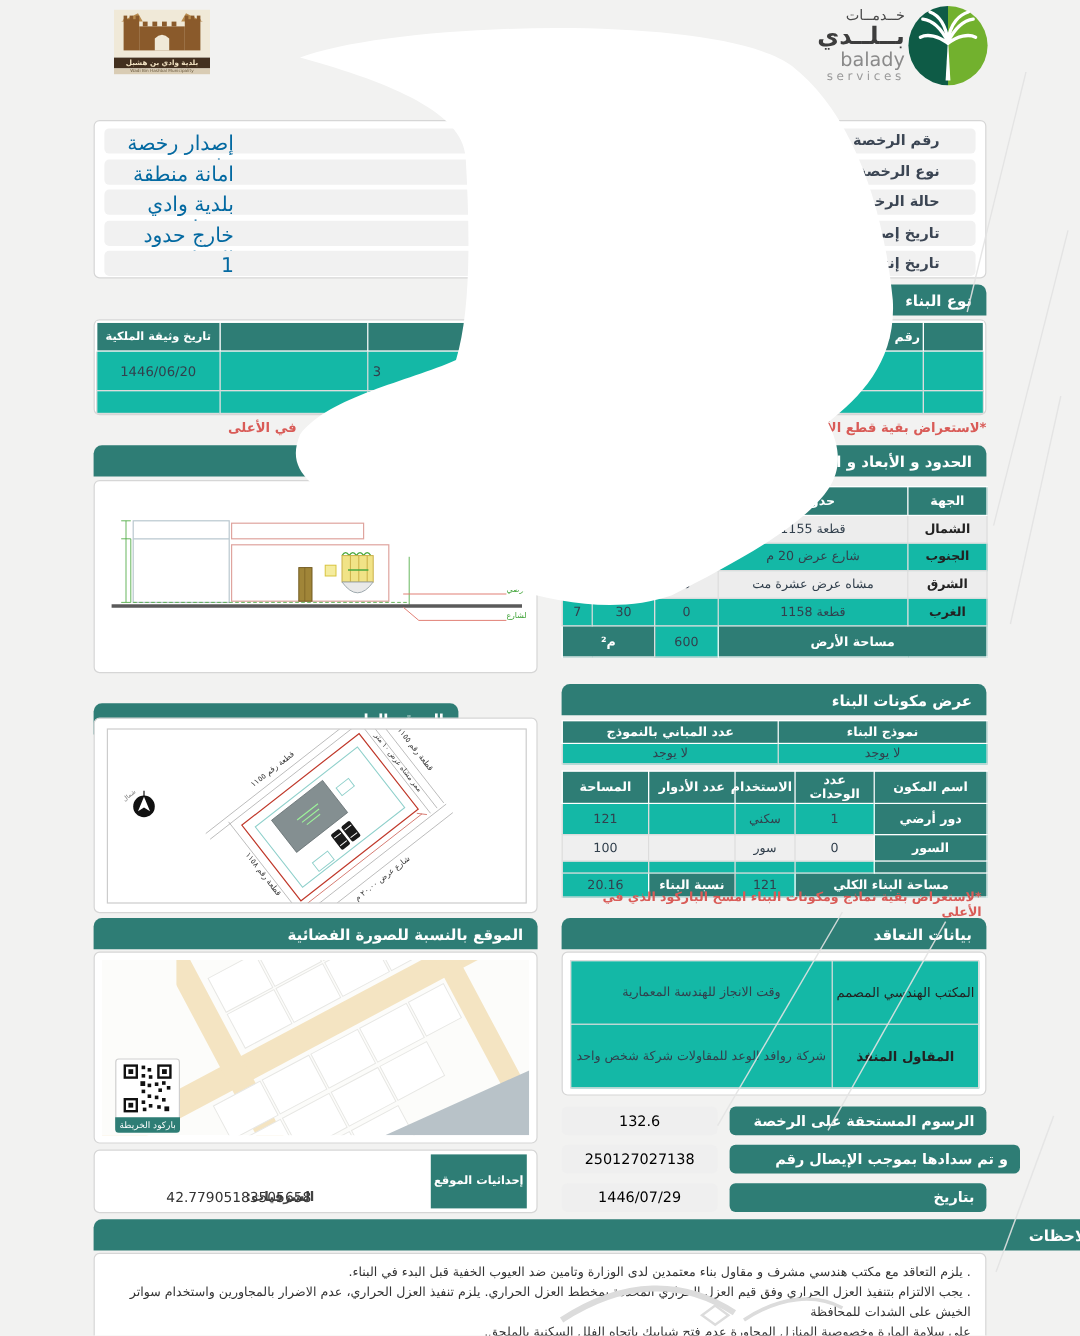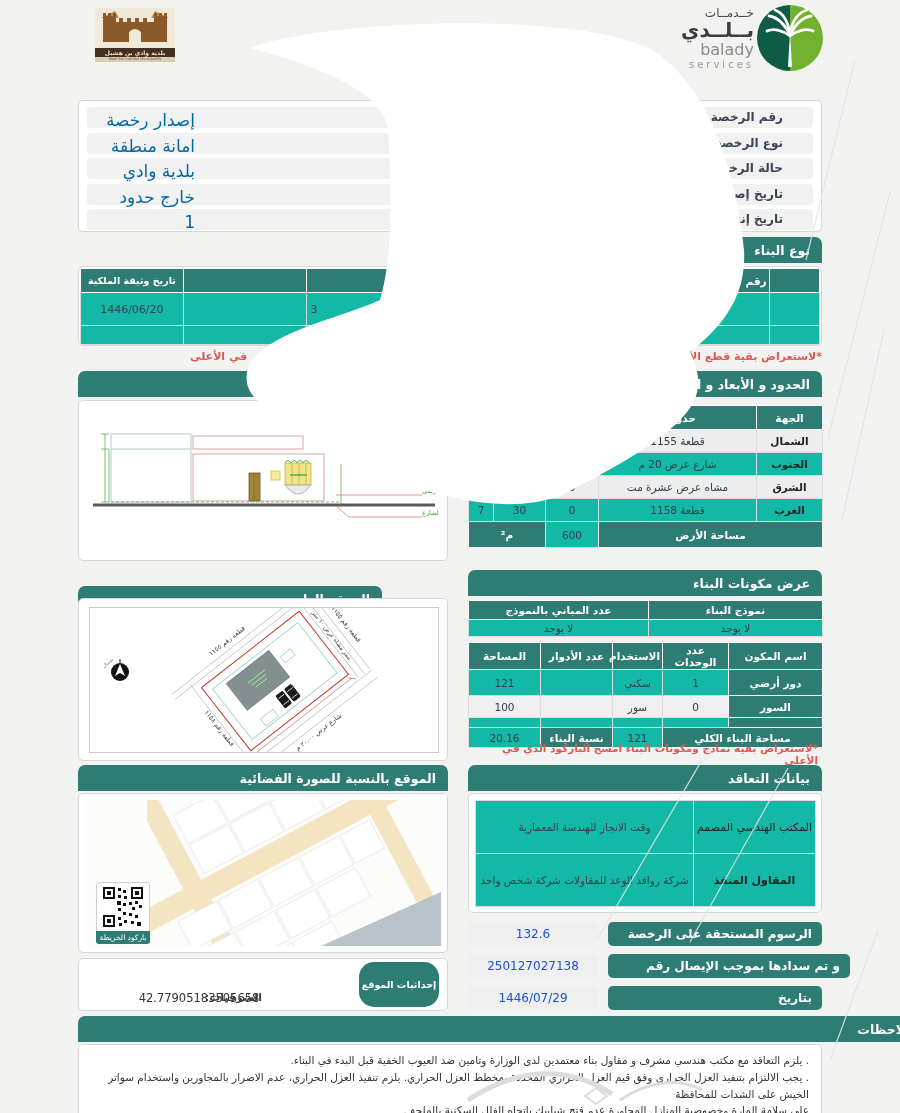--- a/index.html
+++ b/index.html
@@ -16,21 +16,21 @@
   .dtbl{direction:rtl;font-size:10.5px;color:#32404d}
   .dtbl th{background:#2e7d75;color:#fff;border:1px solid #fff;font-weight:bold;padding:1px 2px;font-size:10.5px}
   .dtbl td{border:1px solid #dcdcdc;text-align:center;padding:1px 2px;background:#14b8a6}
   .dtbl tr.alt td{background:#ededed}
   .dtbl td.teal{background:#2e7d75;color:#fff;border-color:#fff;font-weight:bold}
   .dtbl td.side{font-weight:bold;color:#222}
   .rednote{color:#d95b57;font-weight:bold;font-size:11px;direction:rtl}
   .fee-lbl{position:absolute;background:#2e7d75;color:#fff;border-radius:5px;height:24px;
            display:flex;align-items:center;direction:rtl;padding:0 10px;font-size:12px;font-weight:bold}
   .fee-val{position:absolute;background:#efefef;border-radius:5px;height:24px;display:flex;
-           align-items:center;justify-content:center;font-size:12px;color:#1d4ed8}
+           align-items:center;justify-content:center;font-size:12px;color:#000000}
   .wm{pointer-events:none}
 </style>
 </head>
 <body>
 
 <div class="abs" style="left:95px;top:8px;width:80px;height:54px">
   <svg width="80" height="54" viewBox="0 0 80 54">
     <rect x="0" y="0" width="80" height="40" fill="#f0e9d8"></rect>
     <path d="M6,10 L20,3 L24,10 Z" fill="#b98c4f"></path>
       <path d="M74,10 L60,3 L56,10 Z" fill="#b98c4f"></path>
@@ -445,21 +445,21 @@
 </div>
 
 <div class="fee-lbl abs" style="left:608px;top:922px;width:214px">الرسوم المستحقة على الرخصة</div>
 <div class="fee-val abs" style="left:468px;top:922px;width:130px">132.6</div>
 <div class="fee-lbl abs" style="left:608px;top:954px;width:242px">و تم سدادها بموجب الإيصال رقم</div>
 <div class="fee-val abs" style="left:468px;top:954px;width:130px">250127027138</div>
 <div class="fee-lbl abs" style="left:608px;top:986px;width:214px">بتاريخ</div>
 <div class="fee-val abs" style="left:468px;top:986px;width:130px">1446/07/29</div>
 
 <div class="abs card" style="left:78px;top:958px;width:370px;height:53px">
-  <div class="abs" style="right:8px;top:3px;width:80px;height:45px;background:#2e7d75;border-radius:15px;color:#fff;
+  <div class="abs" style="right:8px;top:3px;width:80px;height:45px;background:#2e7d75;border-radius:0;color:#fff;
        font-size:9.5px;font-weight:bold;display:flex;align-items:center;justify-content:center;text-align:center">إحداثيات الموقع</div>
   <div class="abs" style="left:0;top:26px;width:278px;height:26px">
     <span class="abs" style="right:95px;top:6px;font-size:11px;font-weight:bold;color:#444;direction:rtl">الشرقيات:</span>
     <span class="abs" style="left:10px;top:6px;width:220px;text-align:center;font-size:11.5px;color:#333">42.77905183505658</span>
   </div>
 </div>
 
 <div class="abs bar" style="left:78px;top:1016px;width:847px;height:26px">ملاحظات</div>
 <div class="abs card" style="left:78px;top:1044px;width:744px;height:80px;padding:7px 12px;direction:rtl;
      font-size:10.5px;line-height:1.6;color:#333">

